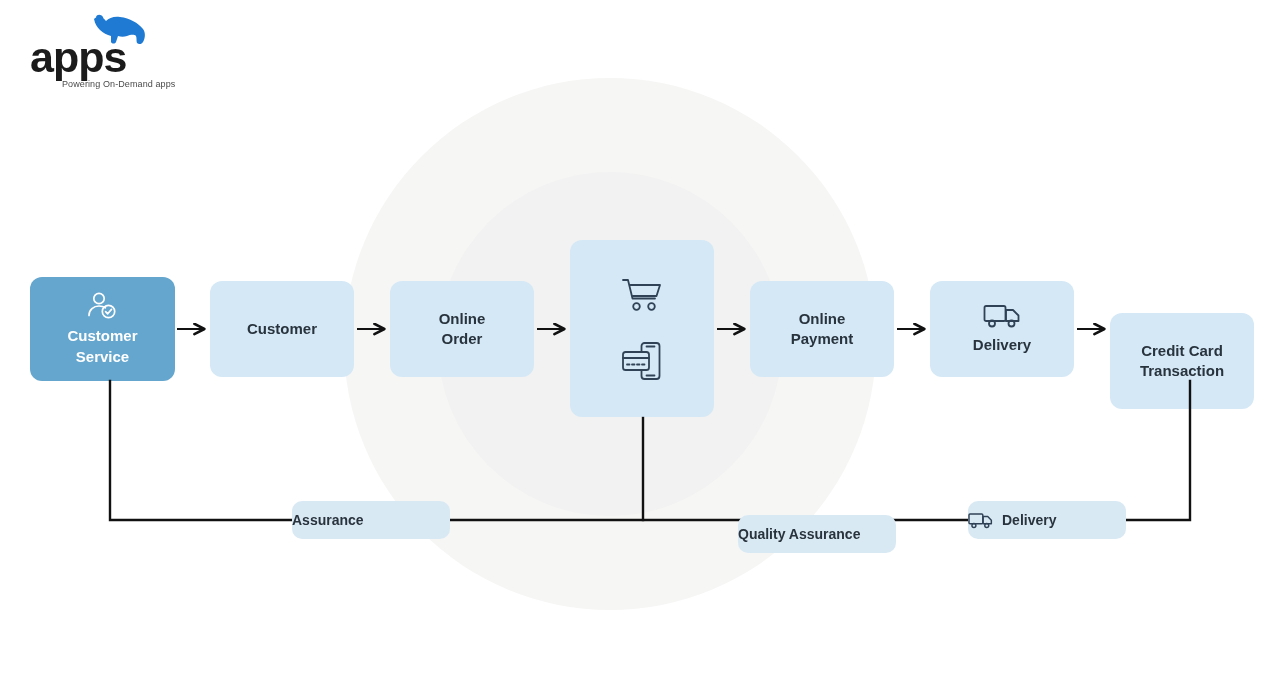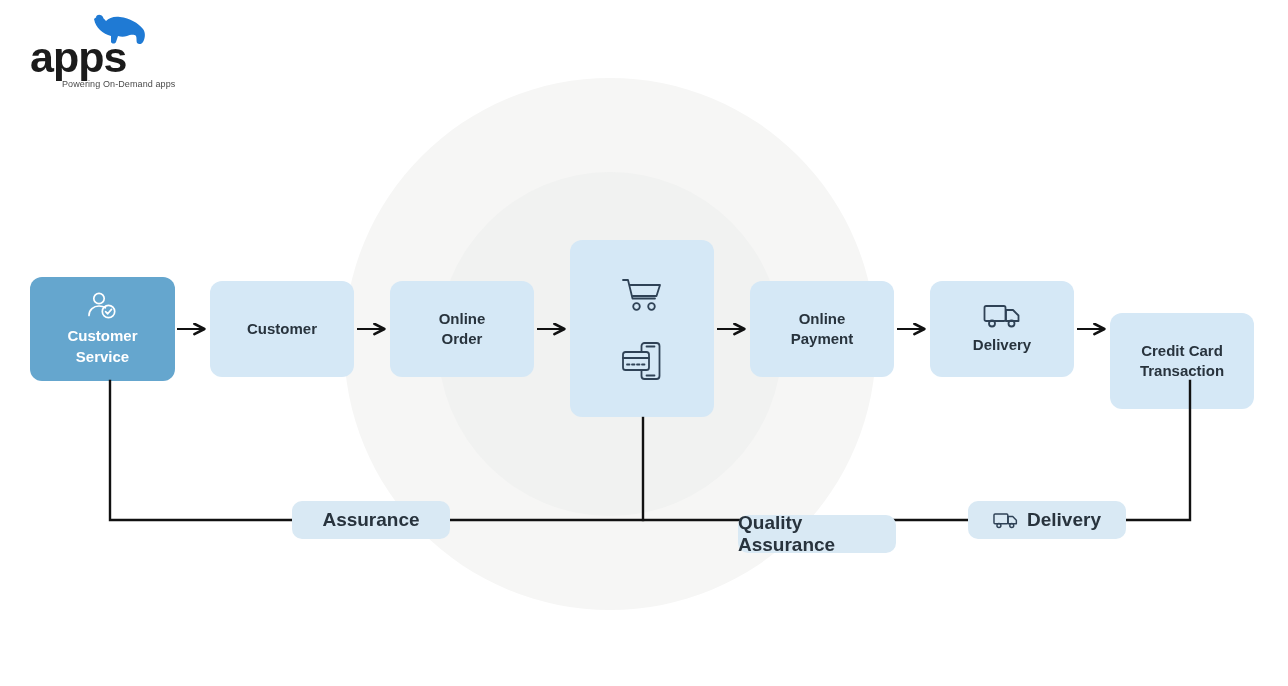--- a/index.html
+++ b/index.html
@@ -115,25 +115,25 @@
   #node-cart-payment .node-icon { margin-bottom: 0; }
   #node-cart-payment .icon-gap { height: 28px; }
 
   
   .pill {
     position: absolute;
     box-sizing: border-box;
     border-radius: 10px;
     background: #d9e9f4;
     color: #28333d;
-    font-size: 19px;
+    font-size: 14px;
     font-weight: 600;
     display: flex;
     align-items: center;
-    justify-content: center;
+    justify-content: flex-start;
     gap: 9px;
     height: 38px;
     z-index: 3;
   }
   #pill-assurance        { left: 292px; top: 501px; width: 158px; }
   #pill-quality-assurance{ left: 738px; top: 515px; width: 158px; }
   #pill-delivery         { left: 968px; top: 501px; width: 158px; }
 
   
   #connector-layer {

